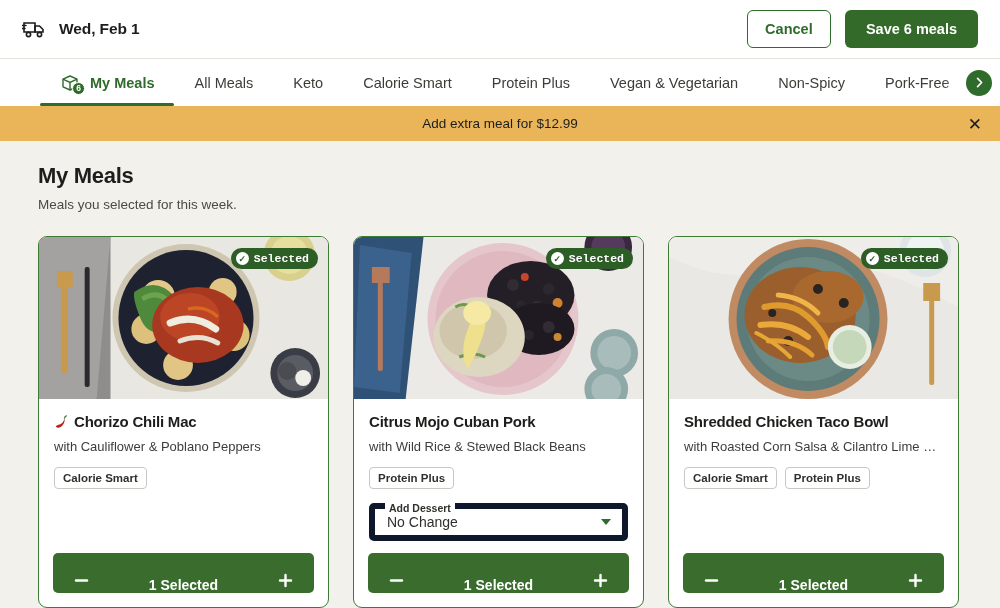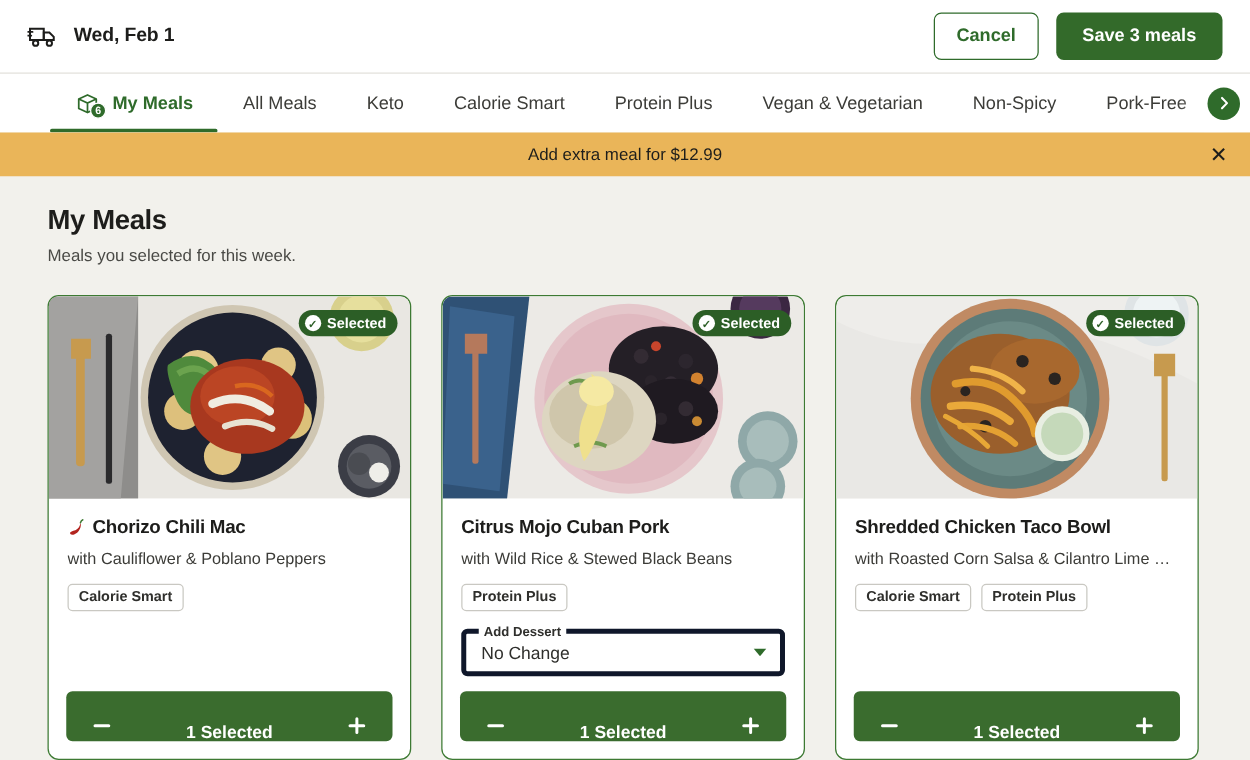--- a/index.html
+++ b/index.html
@@ -144,21 +144,21 @@
     position: absolute; top: 11px; right: 10px;
     height: 21px; padding: 0 9px 0 5px; border-radius: 11px;
     background: #2c5e26; display: flex; align-items: center; gap: 5px;
   }
   .sel-check {
     width: 13px; height: 13px; border-radius: 50%;
     background: #fff; color: #2c5e26; font-size: 9px;
     display: flex; align-items: center; justify-content: center;
     font-weight: bold;
   }
-  .sel-txt { color: #fff; font-size: 11.5px; font-weight: bold; }
+  .sel-txt { color: #fff; font-size: 11.5px; font-weight: bold; font-family: Liberation Mono, monospace; }
 
   .card-body {
     padding: 14px 15px 0 15px; flex: 1;
     display: flex; flex-direction: column;
   }
   .meal-title-row { display: flex; align-items: center; gap: 7px; }
   .chili-icon { width: 13px; height: 14px; flex: 0 0 auto; }
   .meal-title {
     font-size: 15px; font-weight: bold; color: #1d1d1b;
     letter-spacing: -0.2px;
@@ -169,21 +169,21 @@
   }
   .tags { display: flex; gap: 8px; margin-top: 13px; }
   .tag {
     border: 1px solid #c9c8c2; border-radius: 4px;
     padding: 4px 8px; font-size: 11.5px; color: #2f2f2c;
     font-weight: bold; background: #fff; white-space: nowrap;
   }
 
   .dessert-field {
     position: relative; margin-top: 14px;
-    height: 38px; border: 4px solid #0f172a; border-radius: 5px;
+    height: 38px; border: 6px solid #0f172a; border-radius: 5px;
     display: flex; align-items: center; padding: 0 12px;
     cursor: pointer; background: #fff;
   }
   .dessert-label {
     position: absolute; top: -7px; left: 10px;
     background: #fff; padding: 0 4px;
     font-size: 10.5px; font-weight: bold; color: #2f2f2c;
   }
   .dessert-value { font-size: 14px; color: #2f2f2c; }
   .caret {
@@ -219,21 +219,21 @@
       <circle cx="6.5" cy="16.5" r="2.1" fill="none" stroke="#1d1d1b" stroke-width="1.6"></circle>
       <circle cx="17.5" cy="16.5" r="2.1" fill="none" stroke="#1d1d1b" stroke-width="1.6"></circle>
       <path d="M0 7.5h4M0 10.5h3" stroke="#1d1d1b" stroke-width="1.5" stroke-linecap="round"></path>
     </svg>
     <span class="hdr-date">Wed, Feb 1</span>
   </div>
 
 
   <div class="hdr-right">
     <button class="btn-cancel">Cancel</button>
-    <button class="btn-save">Save 3 meals</button>
+    <button class="btn-save">Save 6 meals</button>
   </div>
 </div>
 
 <div class="tabbar">
   <div class="tab active">
     <span class="box-badge-wrap">
       <svg class="box-icon" viewBox="0 0 20 20">
         <path d="M3 6.2L10 3l7 3.2v7.6L10 17l-7-3.2z" fill="none" stroke="#2f6b2b" stroke-width="1.4" stroke-linejoin="round"></path>
         <path d="M3 6.2l7 3.2 7-3.2M10 9.4V17" fill="none" stroke="#2f6b2b" stroke-width="1.4"></path>
       </svg>

